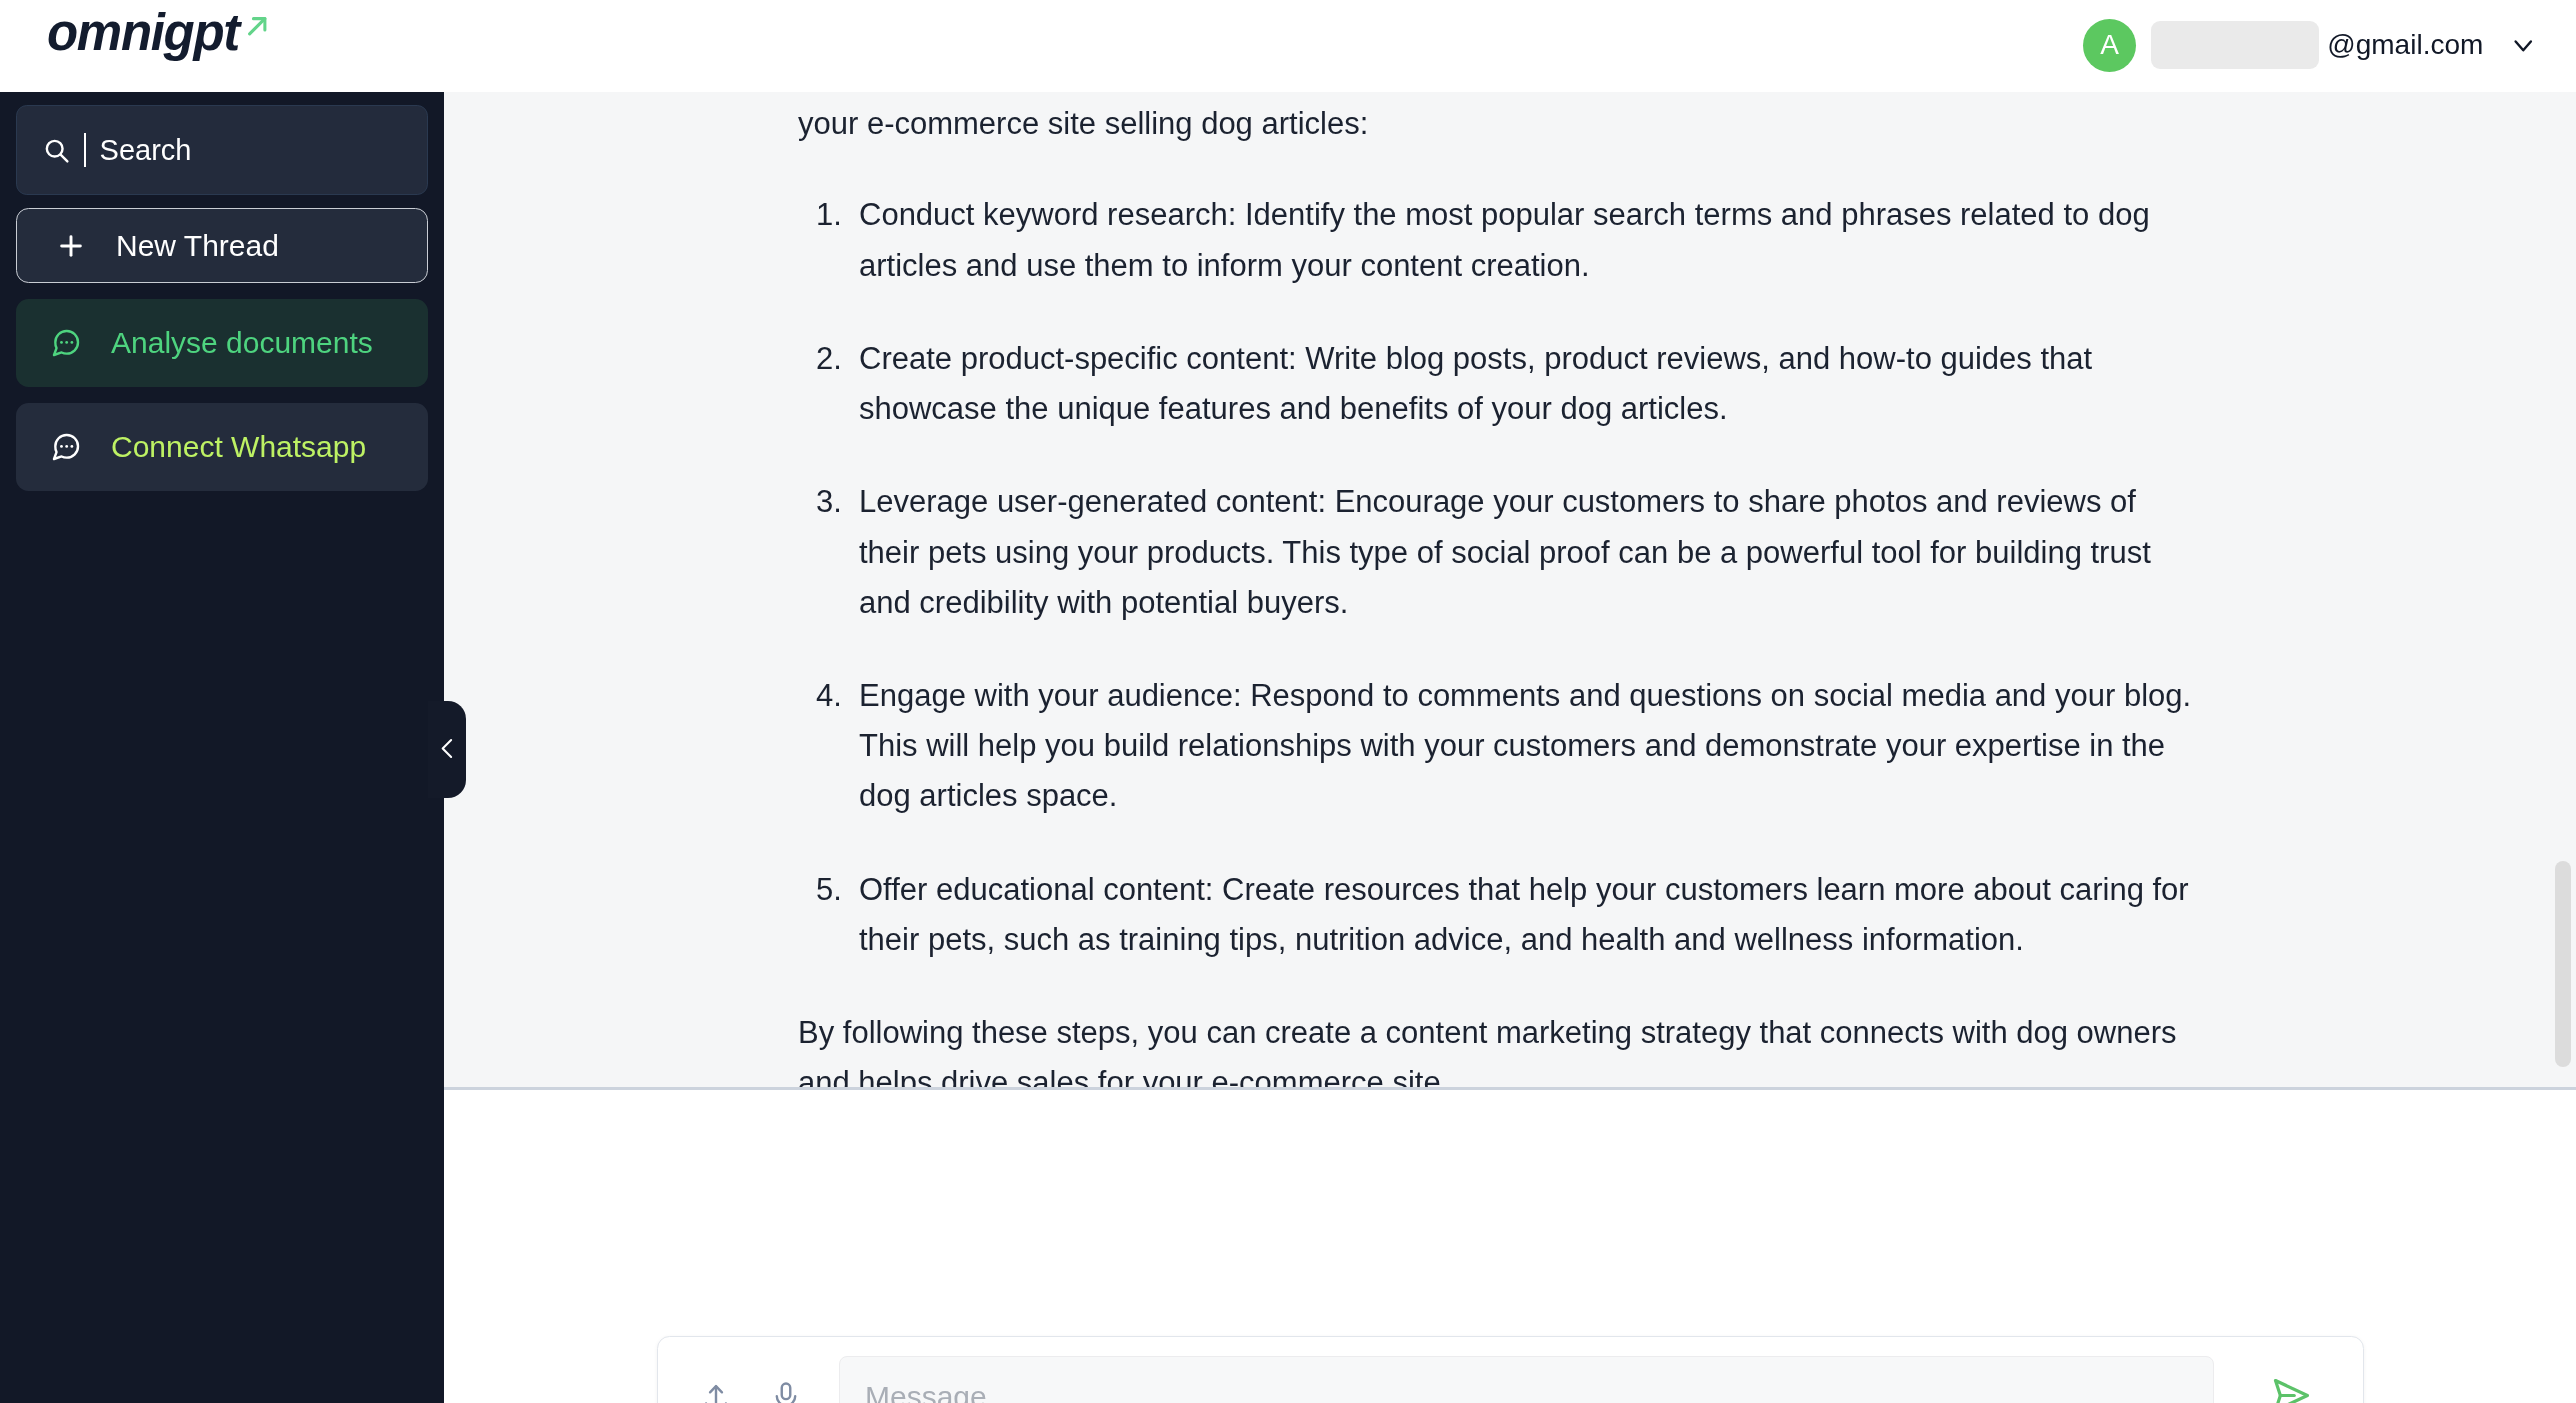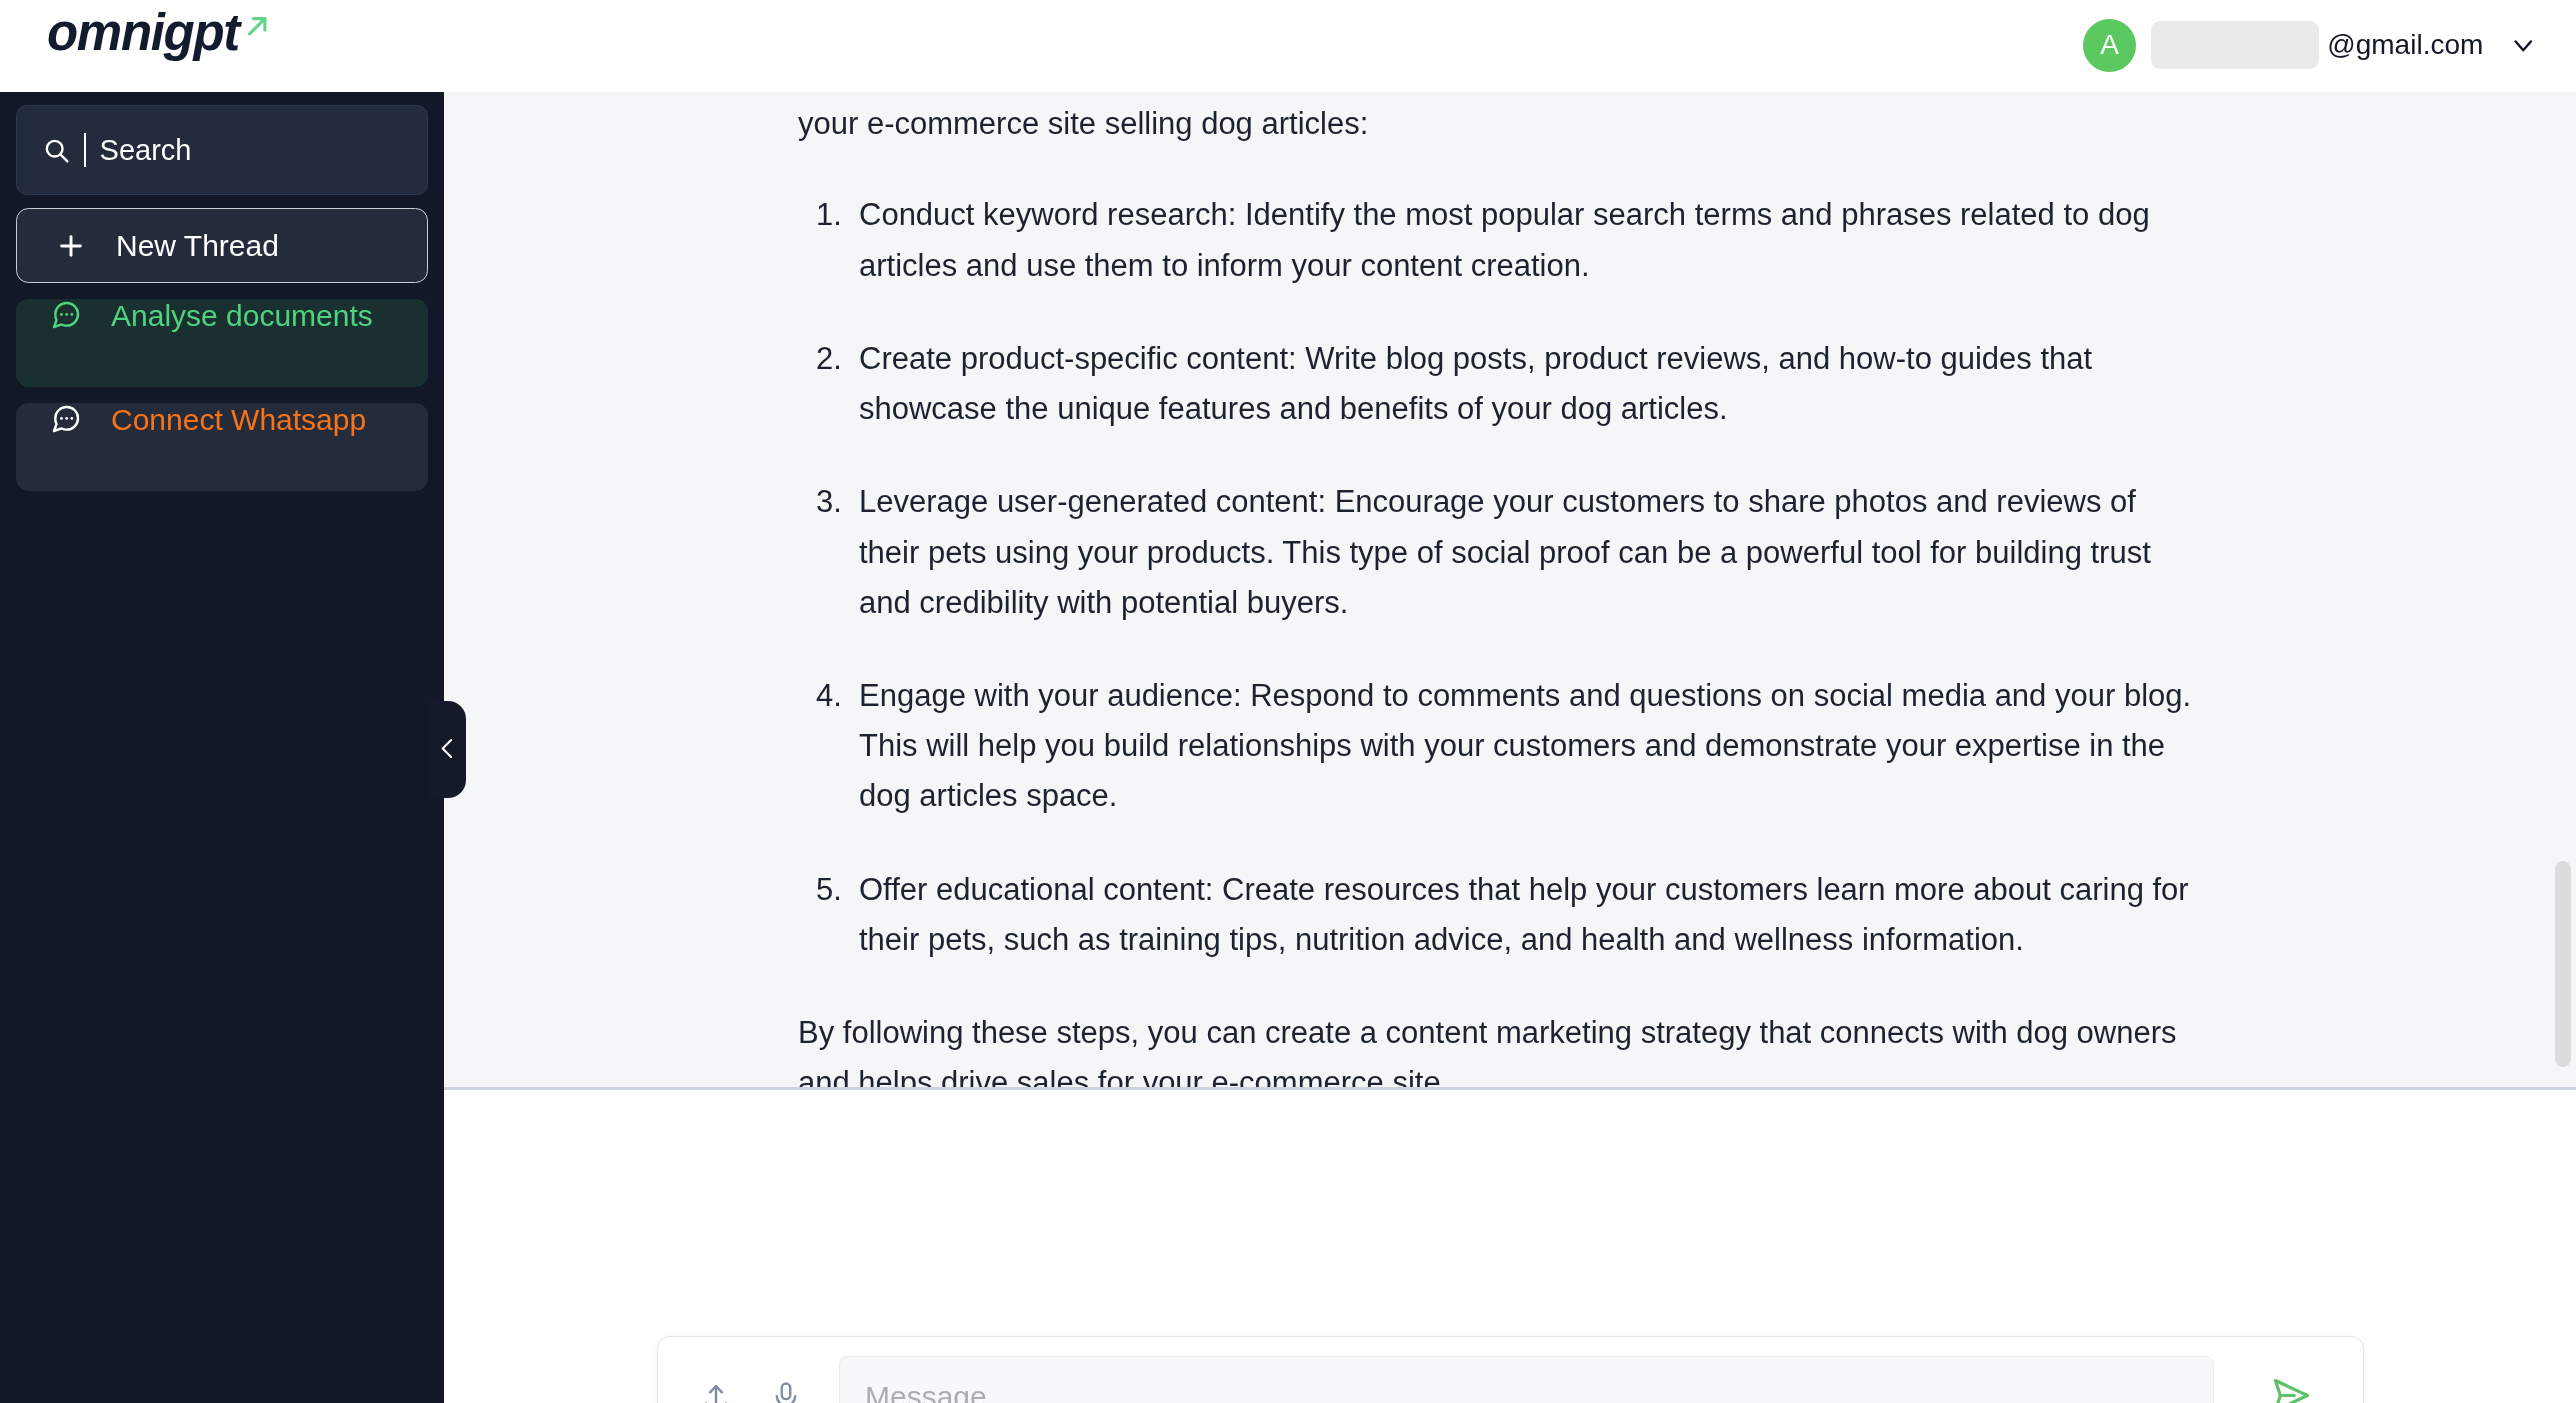--- a/index.html
+++ b/index.html
@@ -89,28 +89,28 @@
     cursor: pointer;
   }
   .new-thread-plus { color: #ffffff; display: flex; }
   .new-thread-label { font-size: 30px; color: #ffffff; font-weight: 500; }
 
   .nav-item {
     margin: 0 16px 16px 16px;
     height: 88px;
     background: #242c3c;
     border-radius: 12.5px;
-    display: flex; 
+    display: flex; align-items: center;
     padding-left: 34px; gap: 29px;
     cursor: pointer;
   }
   .nav-item.active { background: #1a3030; }
   .nav-icon { display: flex; color: #ffffff; }
   .nav-item.active .nav-icon { color: #4ed47f; }
-  .nav-label { font-size: 30px; color: #f97316; font-weight: 500; }
+  .nav-label { font-size: 30px; color: #bef264; font-weight: 500; }
   .nav-item.active .nav-label { color: #4ed47f; }
 
   
   .collapse-handle {
     position: absolute; left: 428px; top: 701px;
     width: 38px; height: 97px;
     background: #141a29;
     border-radius: 0 18px 18px 0;
     display: flex; align-items: center; justify-content: center;
     cursor: pointer; z-index: 25;

